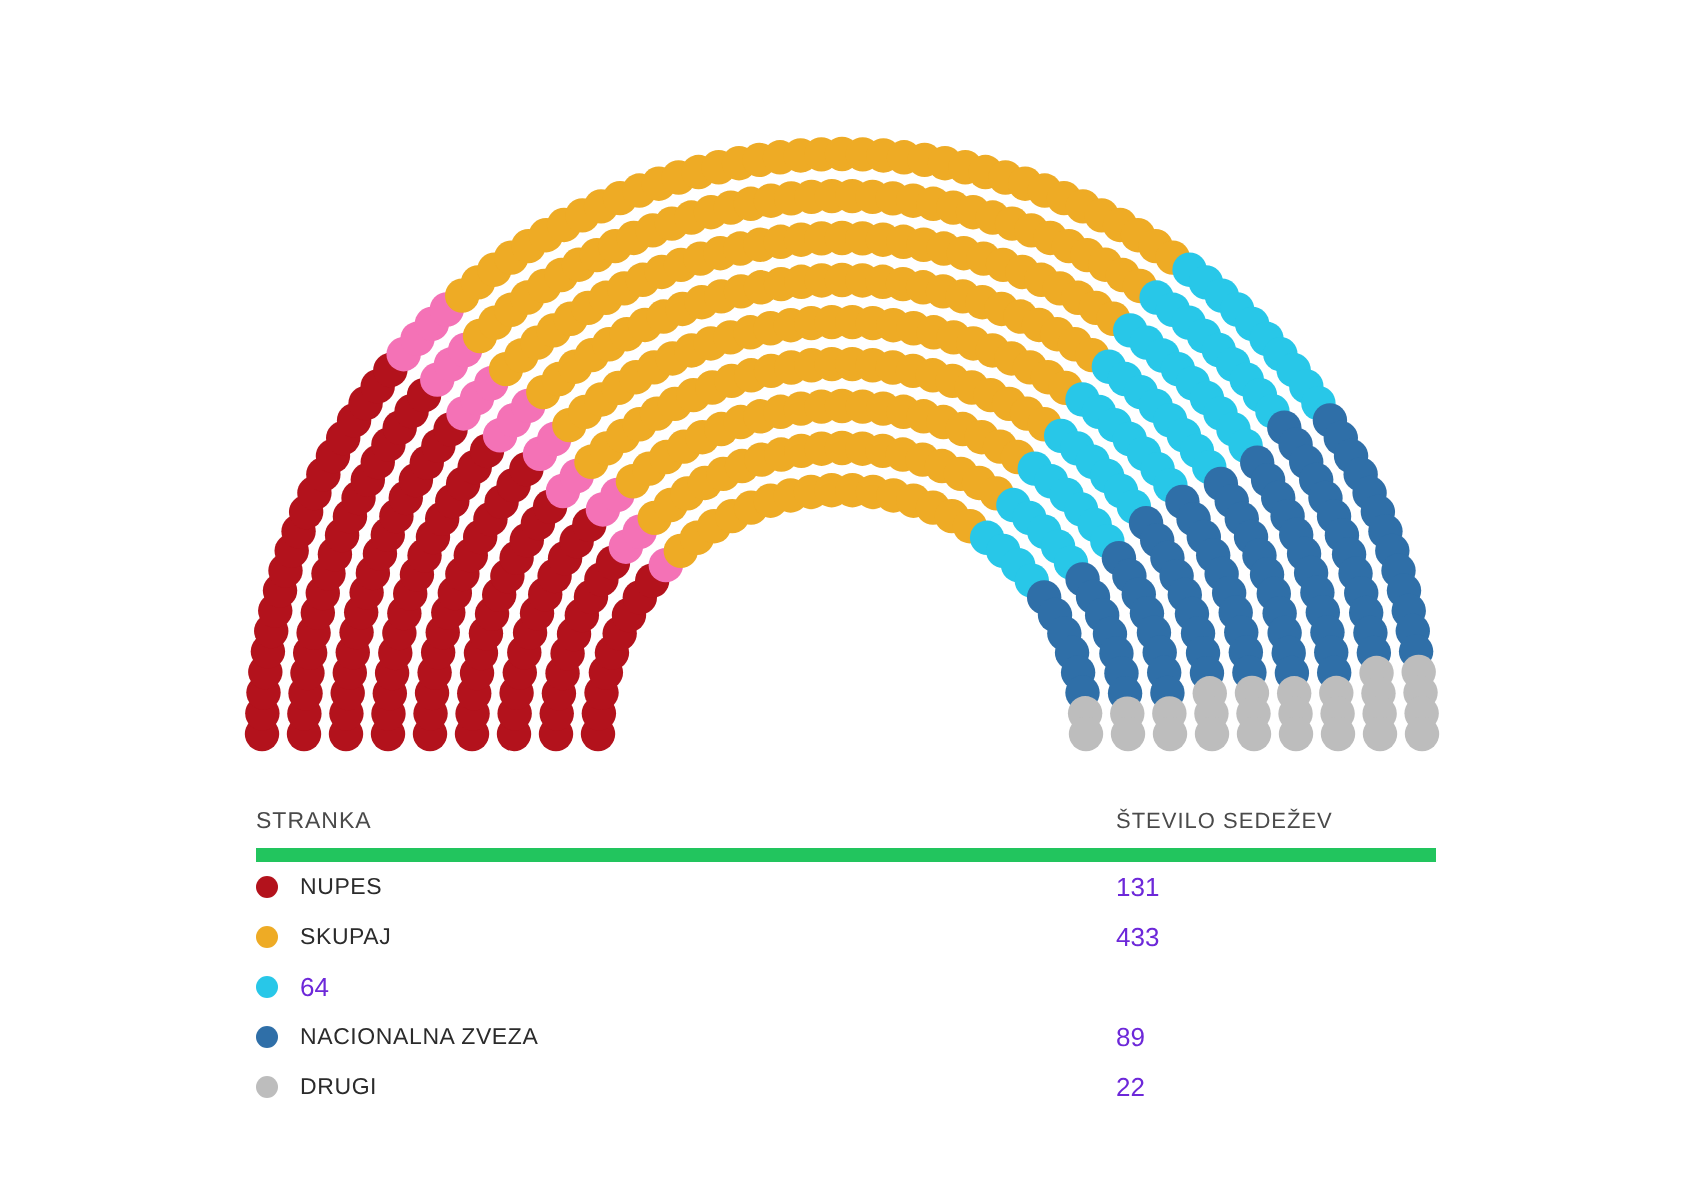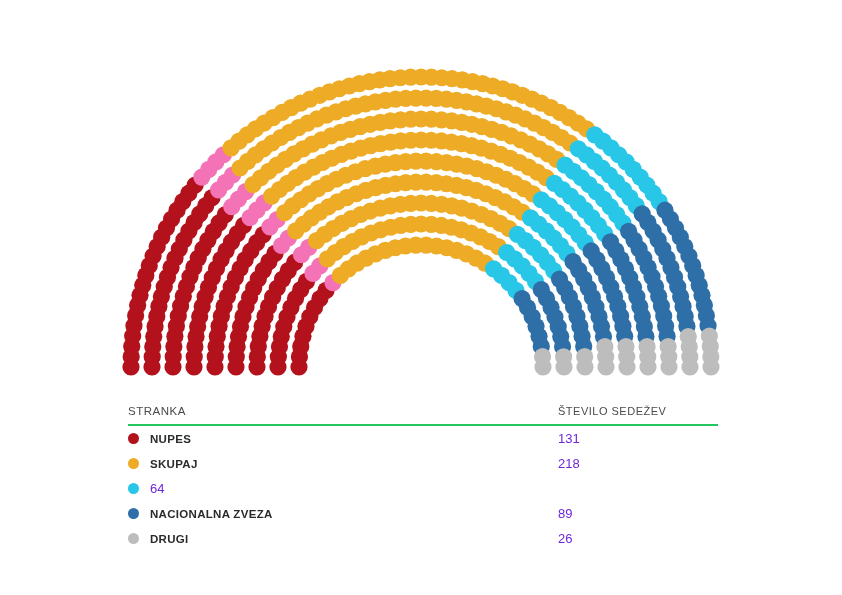--- a/index.html
+++ b/index.html
@@ -26,21 +26,21 @@
     display: block;
   }
   #legend {
     position: absolute;
     left: 128px;
     top: 405px;
     width: 590px;
   }
   .legend-header {
     display: flex;
-    border-bottom: 2px solid #22c55e;
+    border-bottom: 7px solid #22c55e;
     padding-bottom: 7px;
   }
   .legend-header .col-party {
     width: 430px;
     font-size: 11.5px;
     letter-spacing: 0.5px;
     color: #4a4a4a;
   }
   .legend-header .col-seats {
     font-size: 11px;
@@ -61,21 +61,20 @@
     width: 11px;
     height: 11px;
     border-radius: 50%;
     display: inline-block;
   }
   .legend-row .party-name {
     width: 408px;
     font-size: 11.5px;
     letter-spacing: 0.3px;
     color: #2b2b2b;
-    font-weight: bold;
   }
   .legend-row .seat-count {
     font-size: 13px;
     color: #6d28d9;
   }
 </style>
 </head>
 <body>
 
 <div id="chart-wrap">
@@ -671,36 +670,36 @@
           <span class="swatch" style="background: rgb(179, 18, 28);"></span>
         </div>
         <div class="party-name">NUPES</div>
         <div class="seat-count">131</div>
       </div>
       <div class="legend-row">
         <div class="swatch-cell">
           <span class="swatch" style="background: rgb(238, 171, 37);"></span>
         </div>
         <div class="party-name">SKUPAJ</div>
-        <div class="seat-count">218</div>
+        <div class="seat-count">433</div>
       </div>
       <div class="legend-row">
         <div class="swatch-cell">
           <span class="swatch" style="background: rgb(40, 199, 232);"></span>
         </div>
         <div class="seat-count">64</div>
       </div>
       <div class="legend-row">
         <div class="swatch-cell">
           <span class="swatch" style="background: rgb(47, 111, 168);"></span>
         </div>
         <div class="party-name">NACIONALNA ZVEZA</div>
         <div class="seat-count">89</div>
       </div>
       <div class="legend-row">
         <div class="swatch-cell">
           <span class="swatch" style="background: rgb(189, 189, 189);"></span>
         </div>
         <div class="party-name">DRUGI</div>
-        <div class="seat-count">26</div>
+        <div class="seat-count">22</div>
       </div>
     </div>
 </div>
 
 </body></html>

